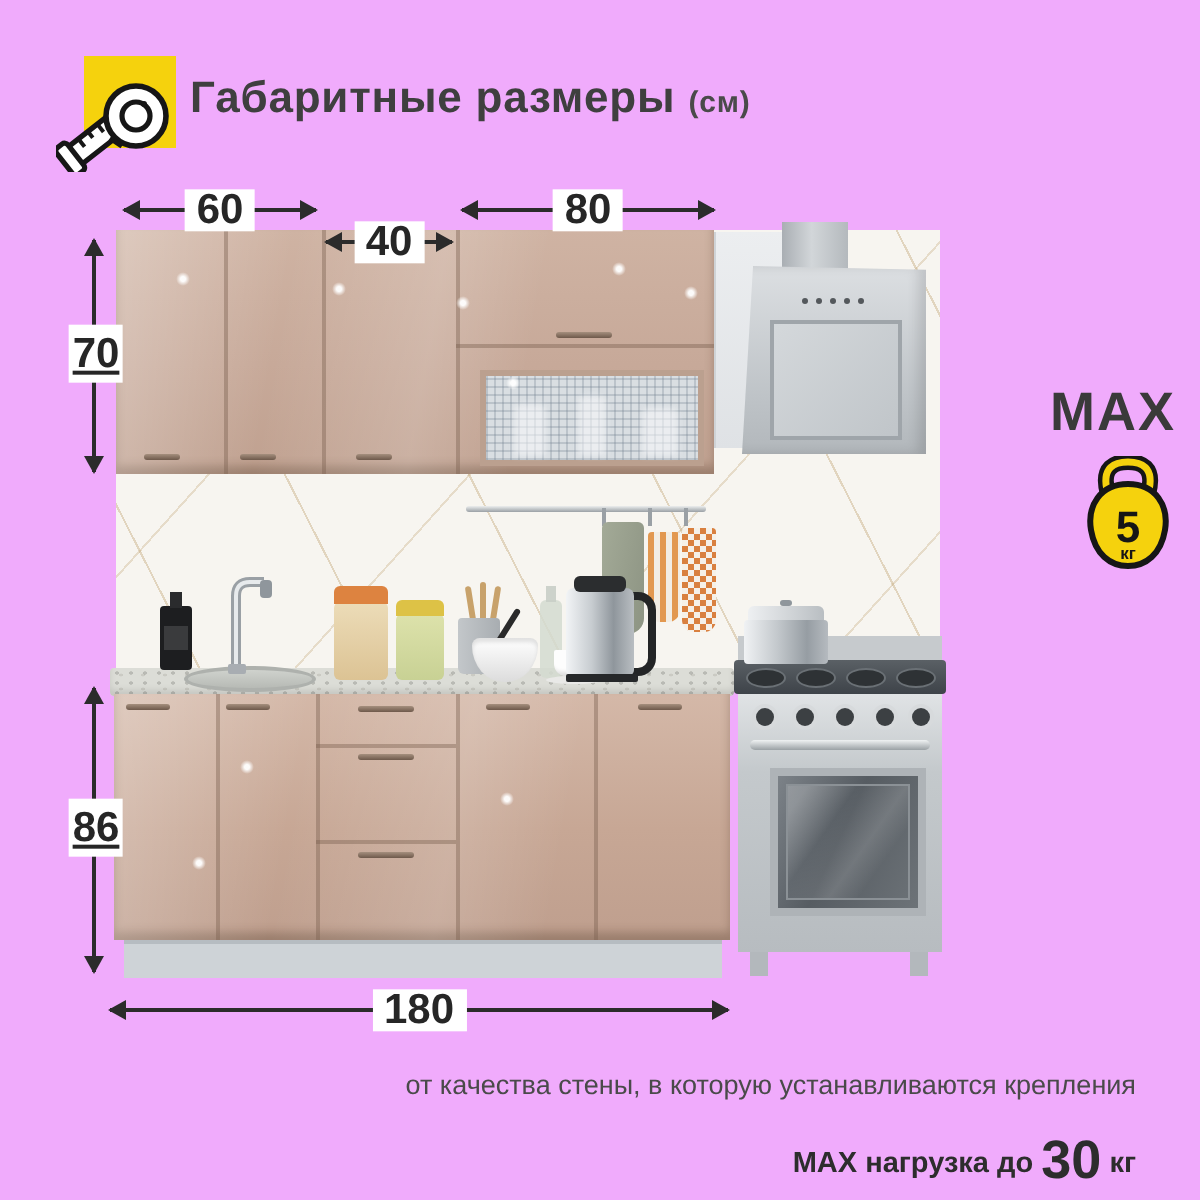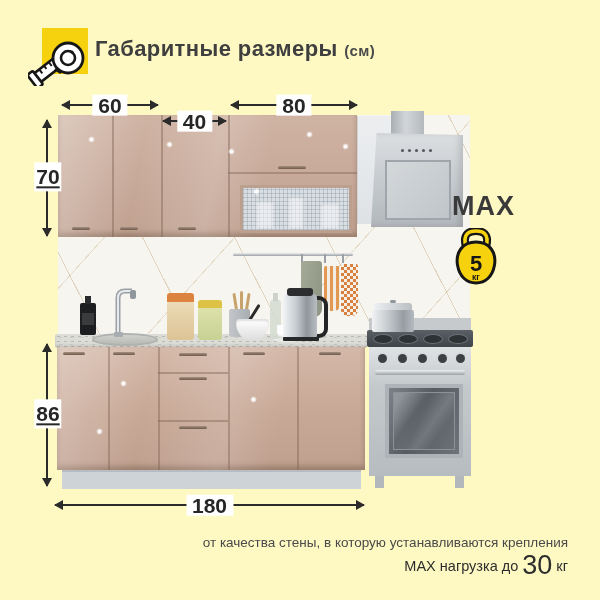--- a/index.html
+++ b/index.html
@@ -1,16 +1,16 @@
 <!DOCTYPE html>
 <html><head>
 <meta charset="utf-8">
 <style>
   html,body{margin:0;padding:0;background:#fff;}
-  #stage{position:relative;width:600px;height:600px;background:#fef9c3;overflow:hidden;
+  #stage{position:relative;width:600px;height:600px;background:#f0abfc;overflow:hidden;
          font-family:"Liberation Sans",sans-serif;}
   .abs{position:absolute;}
 
   
   .hdr-icon{left:42px;top:28px;width:46px;height:46px;background:#F5D20D;}
   .hdr-icon svg{position:absolute;left:-14px;top:-8px;}
   .hdr-title{left:95px;top:36px;font-size:22px;font-weight:600;color:#3f3f3f;letter-spacing:.4px;}
   .hdr-title .unit{font-size:15px;font-weight:600;color:#4a4a4a;}
 
   
@@ -113,29 +113,29 @@
   .oven-win::after{content:"";position:absolute;inset:4px;border:1px solid #8b9196;
     background:linear-gradient(125deg,rgba(255,255,255,.22) 10%,rgba(255,255,255,0) 35%,rgba(255,255,255,.14) 60%,rgba(255,255,255,0) 75%);}
   .leg{position:absolute;top:158px;width:9px;height:12px;background:#b3b8bc;}
   .pot{left:372px;top:303px;width:42px;height:29px;}
   .pot .lid{position:absolute;left:2px;top:0;width:38px;height:7px;border-radius:3px 3px 0 0;background:linear-gradient(90deg,#eef0f2,#b9bec2);}
   .pot .lid::before{content:"";position:absolute;left:16px;top:-3px;width:6px;height:3px;background:#8f969c;border-radius:2px;}
   .pot .body{position:absolute;left:0;top:7px;width:42px;height:22px;border-radius:2px;
     background:linear-gradient(90deg,#f0f2f4,#c3c8cc 40%,#969da3 75%,#b5babf);}
 
   
-  .max-block{left:452px;top:192px;width:136px;text-align:left;color:#3a3a3a;}
+  .max-block{left:452px;top:192px;width:136px;text-align:right;color:#3a3a3a;}
   .max-block .l1{font-size:27px;font-weight:bold;letter-spacing:1px;line-height:1.05;}
   .max-block .l2{font-size:21px;color:#4a4a4a;line-height:1.2;}
   .max-block .scope{font-size:15px;color:#4f4f4f;margin-top:2px;}
   .kb-wrap{margin-top:8px;height:58px;}
 
   
   .footnote{right:32px;top:534px;width:440px;text-align:right;font-size:13.5px;color:#4a4a4a;line-height:1.3;}
-  .footnote .bold-line{margin-top:0;font-size:14.5px;font-weight:normal;color:#2d2d2d;}
+  .footnote .bold-line{margin-top:15px;font-size:14.5px;font-weight:bold;color:#2d2d2d;}
   .footnote .big{font-size:27px;line-height:1;vertical-align:-3px;letter-spacing:0;}
 </style>
 </head>
 <body>
 
 <div id="stage">
 
   <div class="abs hdr-icon">
     <svg width="74" height="66" viewBox="0 0 74 66">
       <g transform="rotate(-38 34 38)">

